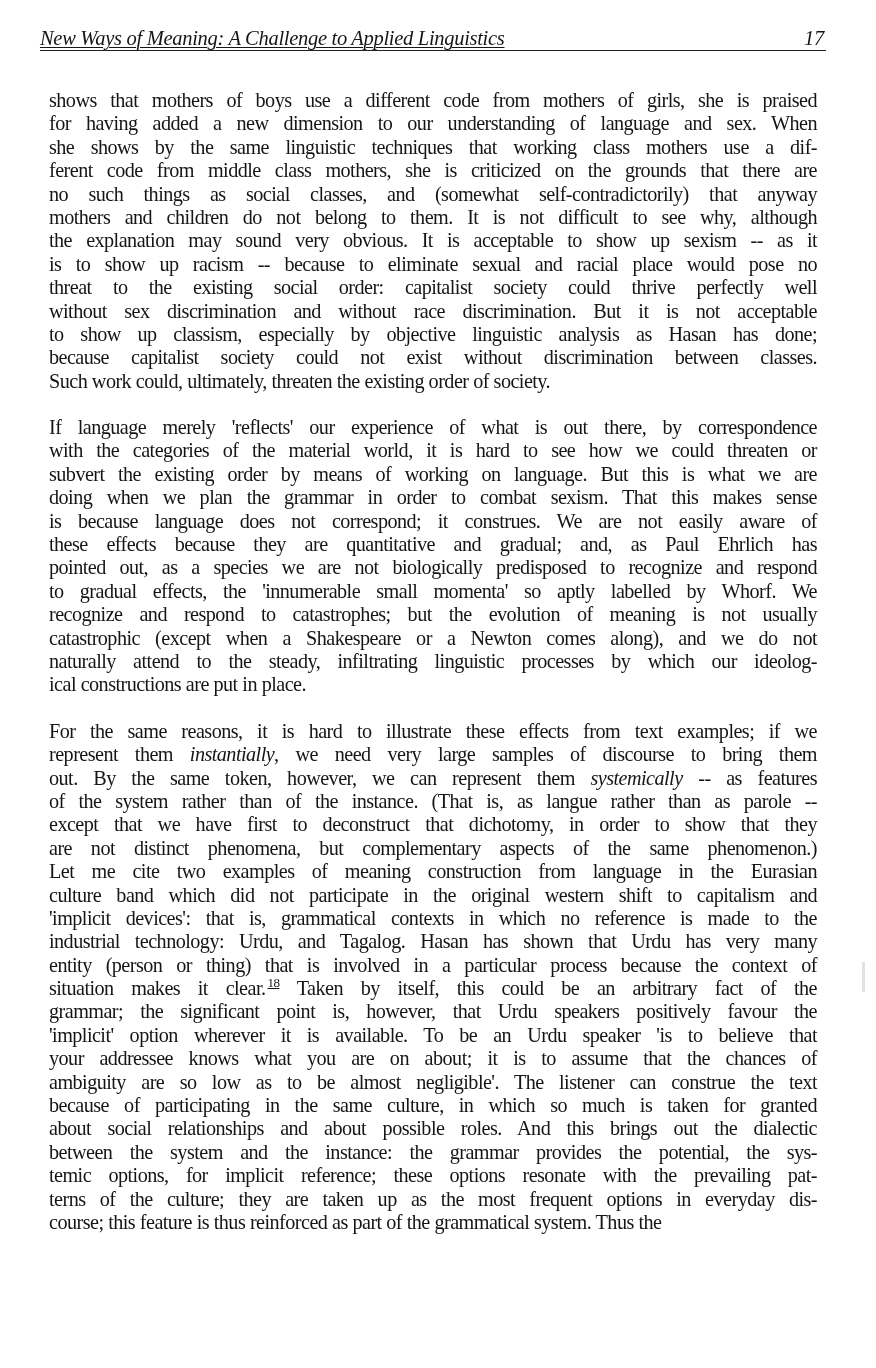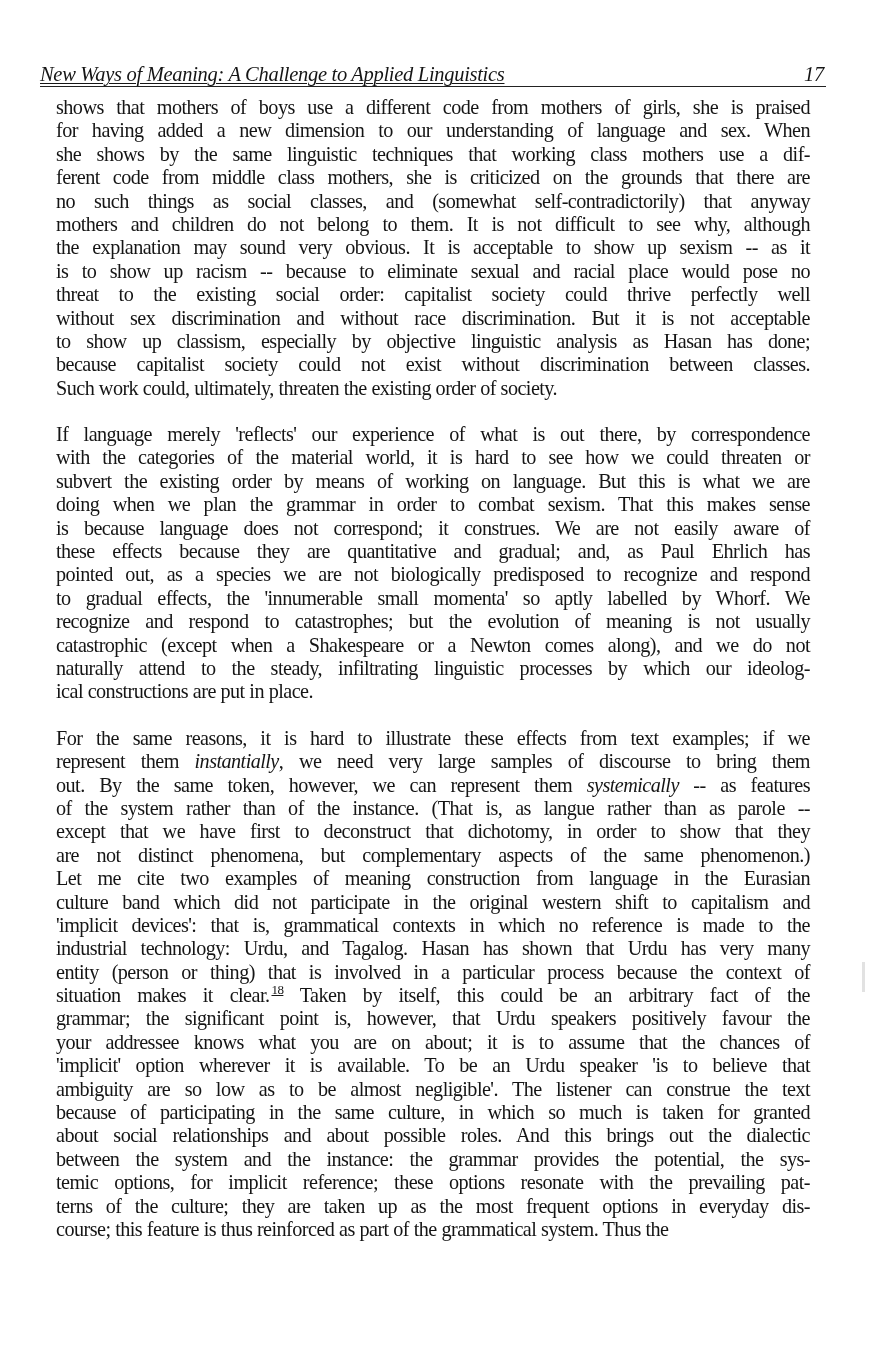--- a/index.html
+++ b/index.html
@@ -25,21 +25,20 @@
       position: absolute;
       top: 26px;
       left: 0;
       width: 786px;
       height: 24px;
       border-bottom: 1.5px solid #222;
       font-style: italic;
       font-size: 20.5px;
       line-height: 22px;
       letter-spacing: -0.3px;
-      margin-top: 36px;
     }
     .running-head .title {
       position: absolute;
       left: 0;
       top: 1px;
       text-decoration: underline;
       text-decoration-thickness: 1px;
       text-underline-offset: 2px;
     }
     .running-head .folio {
@@ -47,21 +46,21 @@
       right: 2px;
       top: 1px;
     }
     .body-text {
       position: absolute;
       top: 80px;
       left: 0;
       width: 786px;
     }
     .para {
-      margin: 16px;
+      margin: 9px;
       font-size: 20.2px;
       line-height: 23.4px;
       text-align: justify;
       letter-spacing: -0.55px;
       word-spacing: 0.2px;
     }
     .para .line {
       display: block;
       text-align: justify;
       text-align-last: justify;
@@ -140,22 +139,22 @@
         <span class="line">of the system rather than of the instance. (That is, as langue rather than as parole --</span>
         <span class="line">except that we have first to deconstruct that dichotomy, in order to show that they</span>
         <span class="line">are not distinct phenomena, but complementary aspects of the same phenomenon.)</span>
         <span class="line">Let me cite two examples of meaning construction from language in the Eurasian</span>
         <span class="line">culture band which did not participate in the original western shift to capitalism and</span>
         <span class="line">'implicit devices': that is, grammatical contexts in which no reference is made to the</span>
         <span class="line">industrial technology: Urdu, and Tagalog. Hasan has shown that Urdu has very many</span>
         <span class="line">entity (person or thing) that is involved in a particular process because the context of</span>
         <span class="line">situation makes it clear.<sup class="fn">18</sup> Taken by itself, this could be an arbitrary fact of the</span>
         <span class="line">grammar; the significant point is, however, that Urdu speakers positively favour the</span>
+        <span class="line">'implicit' option wherever it is available. To be an Urdu speaker 'is to believe that</span>
         <span class="line">your addressee knows what you are on about; it is to assume that the chances of</span>
-        <span class="line">'implicit' option wherever it is available. To be an Urdu speaker 'is to believe that</span>
         <span class="line">ambiguity are so low as to be almost negligible'. The listener can construe the text</span>
         <span class="line">because of participating in the same culture, in which so much is taken for granted</span>
         <span class="line">about social relationships and about possible roles. And this brings out the dialectic</span>
         <span class="line">between the system and the instance: the grammar provides the potential, the sys-</span>
         <span class="line">temic options, for implicit reference; these options resonate with the prevailing pat-</span>
         <span class="line">terns of the culture; they are taken up as the most frequent options in everyday dis-</span>
         <span class="line last">course; this feature is thus reinforced as part of the grammatical system. Thus the</span>
       </p>
   </div>
 </div>

